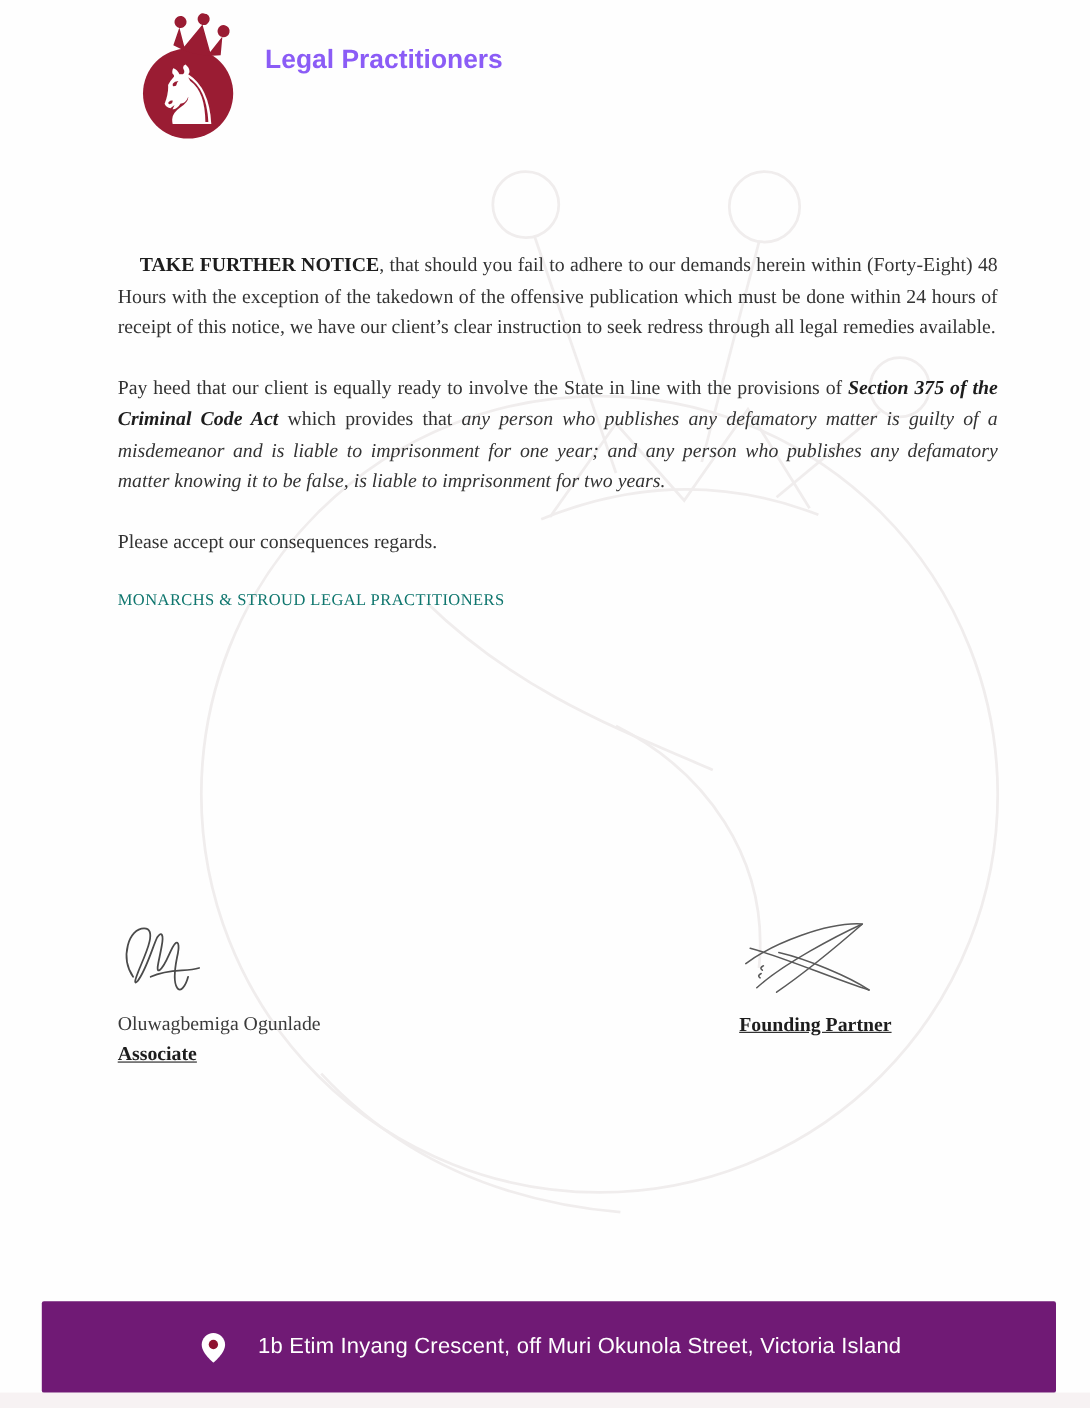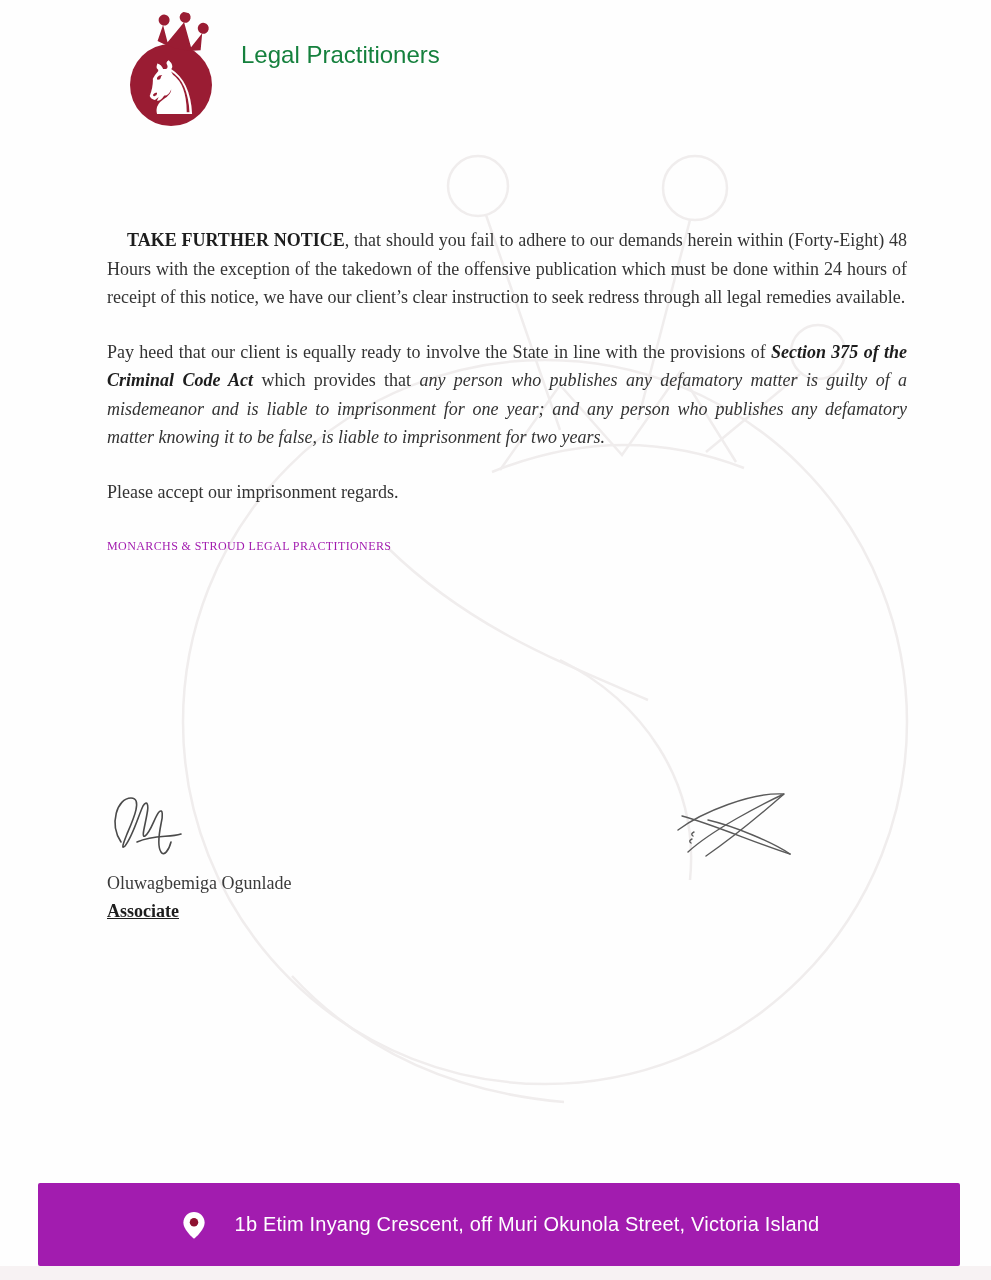--- a/index.html
+++ b/index.html
@@ -29,43 +29,43 @@
     font-family:"DejaVu Sans", sans-serif;font-size:74px;line-height:1;color:#ffffff;
   }
   .logo-slash{
     position:absolute;left:-8px;top:16px;width:44px;height:6px;background:#fefefe;
     transform:rotate(-48deg);
   }
   .logo-crown{position:absolute;left:26px;top:-6px;transform:rotate(12deg);}
   
   .brand{margin-left:14px;padding-top:18px;font-family:"Liberation Sans", sans-serif;}
   .brand-name{font-size:33px;font-weight:700;color:#222222;letter-spacing:-0.3px;line-height:40px;}
-  .brand-tagline{font-size:24px;font-weight:400;color:#15803d;line-height:30px;margin-top:4px;}
+  .brand-tagline{font-size:24px;font-weight:700;color:#8b5cf6;line-height:30px;margin-top:4px;}
   
   .letter-body{
     position:absolute;left:107px;top:226px;width:800px;z-index:2;
     font-size:18px;line-height:28.5px;color:#333333;
   }
   .letter-body p{margin:0 0 26px 0;text-align:justify;}
   .letter-body p.noj{text-align:left;}
   .b{font-weight:bold;color:#1d1d1d;margin-left:20px;}
   .bi{font-weight:bold;font-style:italic;color:#1d1d1d;}
   .it{font-style:italic;}
-  .firm-line{letter-spacing:0.4px;margin-top:4px;font-size:12px;color:#a21caf;}
+  .firm-line{letter-spacing:0.4px;margin-top:4px;font-size:15px;color:#0f766e;}
   
-  .signatures{position:absolute;left:107px;top:790px;width:800px;z-index:2;display:flex;justify-content:space-between;}
+  .signatures{position:absolute;left:107px;top:836px;width:800px;z-index:2;display:flex;justify-content:space-between;}
   .sig-block{width:300px;}
   .sig-block.right{width:235px;}
   .sig-art{height:72px;margin-bottom:4px;}
   .sig-name{font-size:18px;color:#3a3a3a;line-height:27px;}
   .sig-title{font-size:18px;font-weight:bold;color:#1d1d1d;line-height:28px;text-decoration:underline;}
   
   .address-bar{
     position:absolute;left:38px;top:1183px;width:922px;height:83px;z-index:2;
-    background:#a21caf;border-radius:2px;
+    background:#701a75;border-radius:2px;
     display:flex;align-items:center;justify-content:center;gap:26px;
     font-family:"Liberation Sans", sans-serif;
   }
   .address-text{color:#ffffff;font-size:20px;letter-spacing:0.2px;}
   .pin{flex:0 0 auto;}
   .below-bar{position:absolute;left:0;top:1266px;width:991px;height:14px;background:#f7f2f3;}
 </style>
 </head>
 <body>
 
@@ -103,21 +103,21 @@
       <div class="brand-tagline">Legal Practitioners</div>
     </div>
   </header>
 
   <main class="letter-body">
     <p><span class="b">TAKE FURTHER NOTICE</span><span>, that should you fail to adhere to our demands herein within (Forty-Eight) 48 Hours with the exception of the takedown of the offensive publication which must be done within 24 hours of receipt of this notice, we have our client’s clear instruction to seek redress through all legal remedies available.</span></p>
 
     <p><span>Pay heed that our client is equally ready to involve the State in line with the provisions of </span><span class="bi">Section 375 of the Criminal Code Act</span><span> which provides that </span><span class="it">any person who publishes any defamatory matter is guilty of a misdemeanor and is liable to imprisonment for one year; and any person who publishes any defamatory matter knowing it to be false, is liable to imprisonment for two years.</span></p>
 
 
-    <p class="noj">Please accept our imprisonment regards.</p>
+    <p class="noj">Please accept our consequences regards.</p>
 
 
     <p class="noj firm-line">MONARCHS &amp; STROUD LEGAL PRACTITIONERS</p>
   </main>
 
   <section class="signatures">
     <div class="sig-block">
       <svg class="sig-art" width="120" height="72" viewBox="0 0 120 72" fill="none" stroke="#4a4a4a" stroke-width="1.6" stroke-linecap="round">
         <path d="M14 52 C2 34 10 8 24 8 C36 8 26 30 20 44 C16 54 14 60 18 56 C26 46 32 24 36 16 C40 10 42 14 40 24 C38 36 34 48 38 46 C44 42 48 26 52 22 C56 18 56 26 54 34 C52 44 50 56 54 62 C57 67 62 60 64 52"></path>
         <path d="M30 52 C48 44 62 48 74 44"></path>
@@ -127,20 +127,21 @@
     </div>
 
     <div class="sig-block right">
       <svg class="sig-art" width="150" height="72" viewBox="0 0 150 72" fill="none" stroke="#5a5a5a" stroke-width="1.4" stroke-linecap="round">
         <path d="M6 40 C30 22 80 2 112 4 C90 14 40 40 16 62"></path>
         <path d="M112 4 C96 18 60 48 34 66"></path>
         <path d="M10 26 C40 34 86 54 118 64"></path>
         <path d="M118 64 C100 52 62 36 36 30"></path>
         <path d="M22 42 q-4 2 -1 4 M20 49 q-4 2 -1 4"></path>
       </svg>
+      <div class="sig-title">Founding Partner</div>
     </div>
   </section>
 
   <footer class="address-bar">
     <svg class="pin" width="30" height="30" viewBox="0 0 24 24">
       <path fill="#ffffff" d="M12 1.5 C7.3 1.5 3.5 5.3 3.5 10 C3.5 16.2 12 23 12 23 C12 23 20.5 16.2 20.5 10 C20.5 5.3 16.7 1.5 12 1.5 Z"></path>
       <circle cx="12" cy="9.8" r="3.4" fill="#8e1230"></circle>
     </svg>
     <span class="address-text">1b Etim Inyang Crescent, off Muri Okunola Street, Victoria Island</span>
   </footer>

